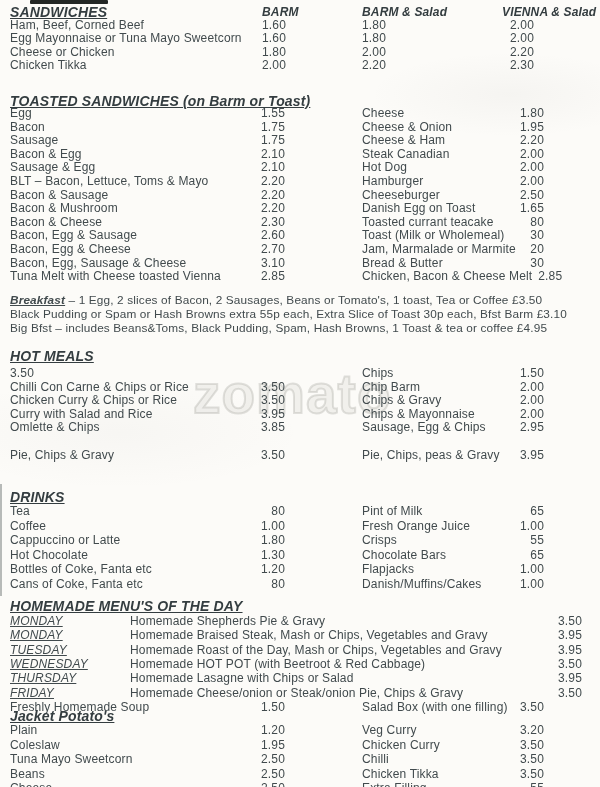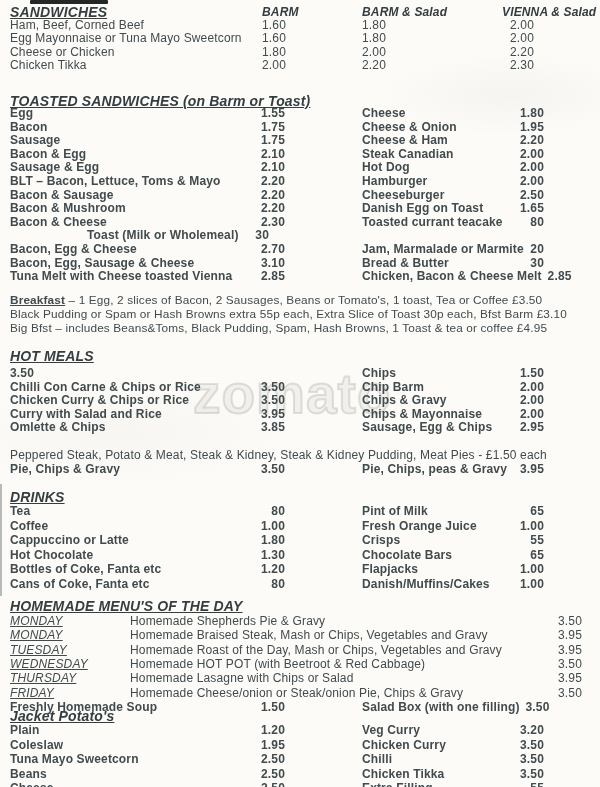--- a/index.html
+++ b/index.html
@@ -11,21 +11,21 @@
       radial-gradient(ellipse 260px 80px at 20% 55%, rgba(120,120,115,0.04), rgba(0,0,0,0) 70%);
     font-family:"Liberation Sans", sans-serif;
     font-size:12px; color:#414a4d; letter-spacing:0.15px;
   }
   .sec { position:absolute; left:10px; width:580px; }
   .sec-title {
     font-weight:bold; font-style:italic; text-decoration:underline;
     font-size:14px; color:#343d40; white-space:nowrap;
   }
   
-  .row { display:flex; white-space:nowrap;font-weight:bold; }
+  .row { display:flex; white-space:nowrap; }
   .lblock { width:275px; display:flex; justify-content:space-between; gap:6px; flex-shrink:0; }
   .rblock { margin-left:77px; width:182px; display:flex; justify-content:space-between; gap:6px; flex-shrink:0; }
   .nm { flex-shrink:0; }
   .pr { text-align:right; }
   
   .srow { display:flex; white-space:nowrap; }
   .c1 { width:252px; flex-shrink:0; }
   .c2 { width:100px; flex-shrink:0; }
   .c3 { width:140px; flex-shrink:0; }
   .c4 { width:88px; flex-shrink:0; }
@@ -34,21 +34,21 @@
   
   #sec-sandwiches { top:5px; }
   #sec-sandwiches .hdr-row { height:18px; }
   #sec-sandwiches .srow { height:13.6px; line-height:13.6px; }
   #sec-sandwiches .hdr-row { line-height:14px; }
   #sec-toasted { top:95px; }
   #sec-toasted .sec-title { height:12px; line-height:12px; display:block; }
   #sec-toasted .row { height:13.6px; line-height:13.6px; }
   #sec-breakfast { top:293px; font-size:11.8px; }
   #sec-breakfast .bline { height:14.2px; line-height:14.2px; white-space:nowrap; }
-  .bf-label { font-weight:bold; text-decoration:underline; }
+  .bf-label { font-weight:bold; font-style:italic; text-decoration:underline; }
   #sec-hotmeals { top:350px; }
   #sec-hotmeals .sec-title { height:17px; line-height:13px; display:block; }
   #sec-hotmeals .row { height:13.6px; line-height:13.6px; }
   #sec-pies { top:448px; }
   #sec-pies .note { height:14px; line-height:14px; white-space:nowrap; }
   #sec-pies .row { height:14px; line-height:14px; }
   #sec-drinks { top:491px; }
   #sec-drinks .sec-title { height:13px; line-height:12px; display:block; }
   #sec-drinks .row { height:14.5px; line-height:14.5px; }
   #sec-homemade { top:600px; }
@@ -205,20 +205,24 @@
         <span class="lblock">
           <span class="nm">Bacon &amp; Cheese</span>
           <span class="pr">2.30</span>
         </span>
         <span class="rblock">
           <span class="nm">Toasted currant teacake</span>
           <span class="pr">80</span>
         </span>
       </div>
         <div class="row">
+        <span class="lblock">
+          <span class="nm">Bacon, Egg &amp; Sausage</span>
+          <span class="pr">2.60</span>
+        </span>
         <span class="rblock">
           <span class="nm">Toast (Milk or Wholemeal)</span>
           <span class="pr">30</span>
         </span>
       </div>
         <div class="row">
         <span class="lblock">
           <span class="nm">Bacon, Egg &amp; Cheese</span>
           <span class="pr">2.70</span>
         </span>
@@ -308,21 +312,20 @@
         </span>
         <span class="rblock">
           <span class="nm">Sausage, Egg &amp; Chips</span>
           <span class="pr">2.95</span>
         </span>
       </div>
       </div>
   </section>
 
   <section class="sec" id="sec-pies">
-    <div class="note">Peppered Steak, Potato &amp; Meat, Steak &amp; Kidney, Steak &amp; Kidney Pudding, Meat Pies - £1.50 each</div>
     <div class="row">
       <span class="lblock">
         <span class="nm">Pie, Chips &amp; Gravy</span>
         <span class="pr">3.50</span>
       </span>
       <span class="rblock">
         <span class="nm">Pie, Chips, peas &amp; Gravy</span>
         <span class="pr">3.95</span>
       </span>
     </div>

